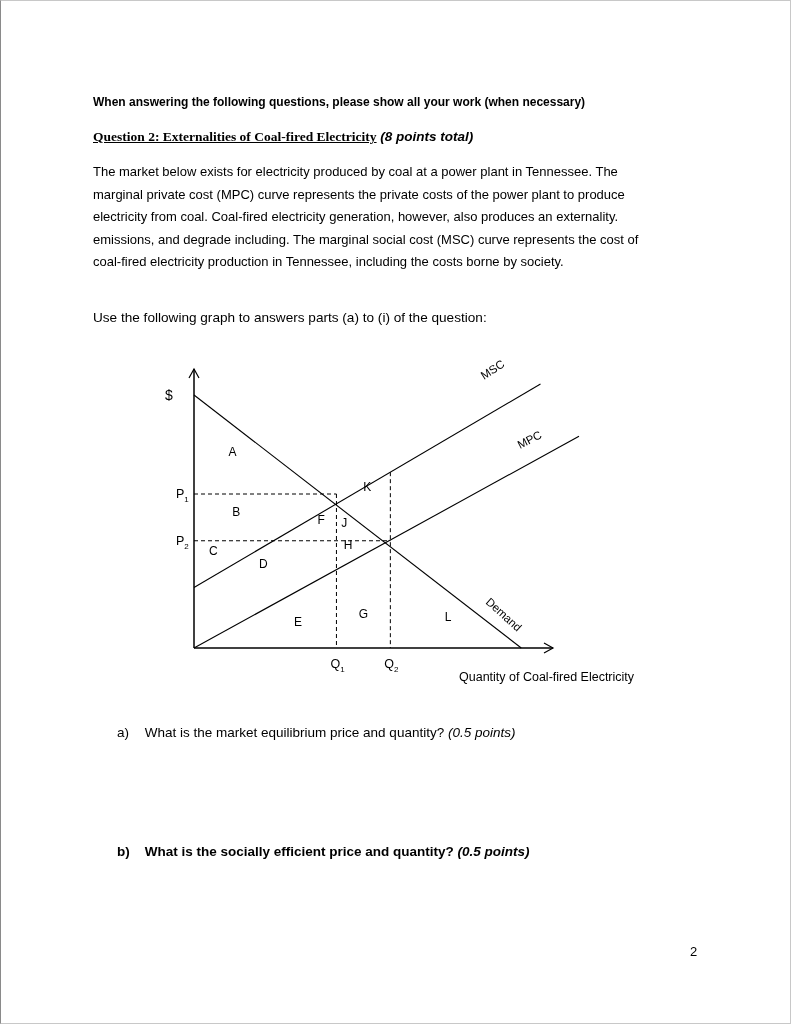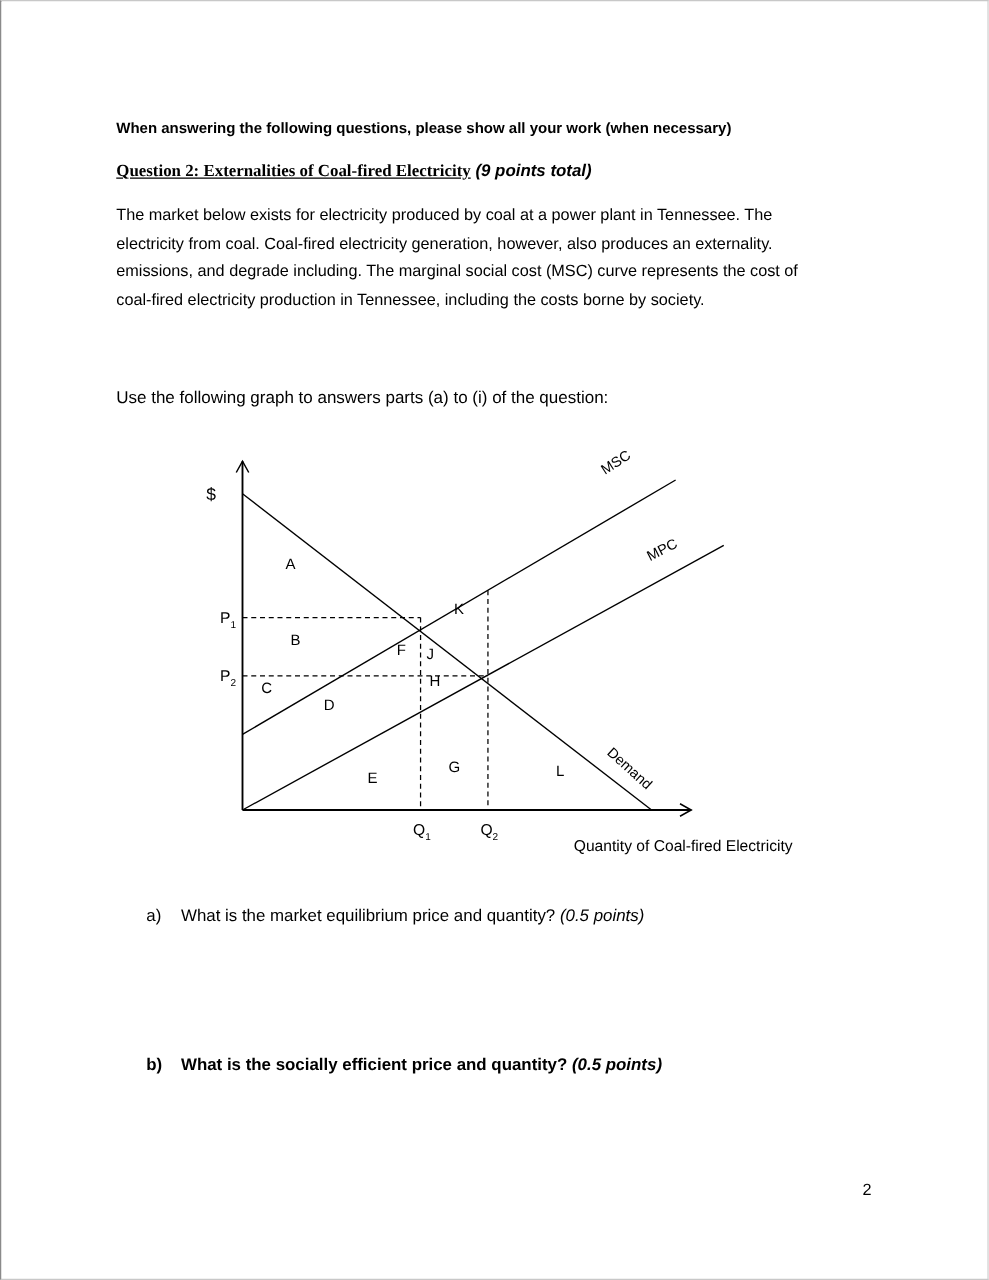--- a/index.html
+++ b/index.html
@@ -35,25 +35,26 @@
 </style>
 </head>
 <body>
 
 <div class="page"></div>
 
 <div class="heading">When answering the following questions, please show all your work (when necessary)</div>
 
 <div class="qtitle">
   <span class="u">Question 2:  Externalities of Coal-fired Electricity</span>
-  <span class="pts">(9 points total)</span>
+  <span class="pts">(8 points total)</span>
 </div>
 
 <div class="para">
   <div>The market below exists for electricity produced by coal at a power plant in Tennessee. The</div>
+  <div>marginal private cost (MPC) curve represents the private costs of the power plant to produce</div>
   <div>electricity from coal. Coal-fired electricity generation, however, also produces an externality.</div>
   <div>emissions, and degrade including. The marginal social cost (MSC) curve represents the cost of</div>
   <div>coal-fired electricity production in Tennessee, including the costs borne by society.</div>
 </div>
 
 <div class="use">Use the following graph to answers parts (a) to (i) of the question:</div>
 
 <svg class="graph" id="graph" width="791" height="1024" xmlns="http://www.w3.org/2000/svg">
   <g id="axes">
     <line x1="194" y1="648" x2="194" y2="369" stroke="#000" stroke-width="1.5"></line>

